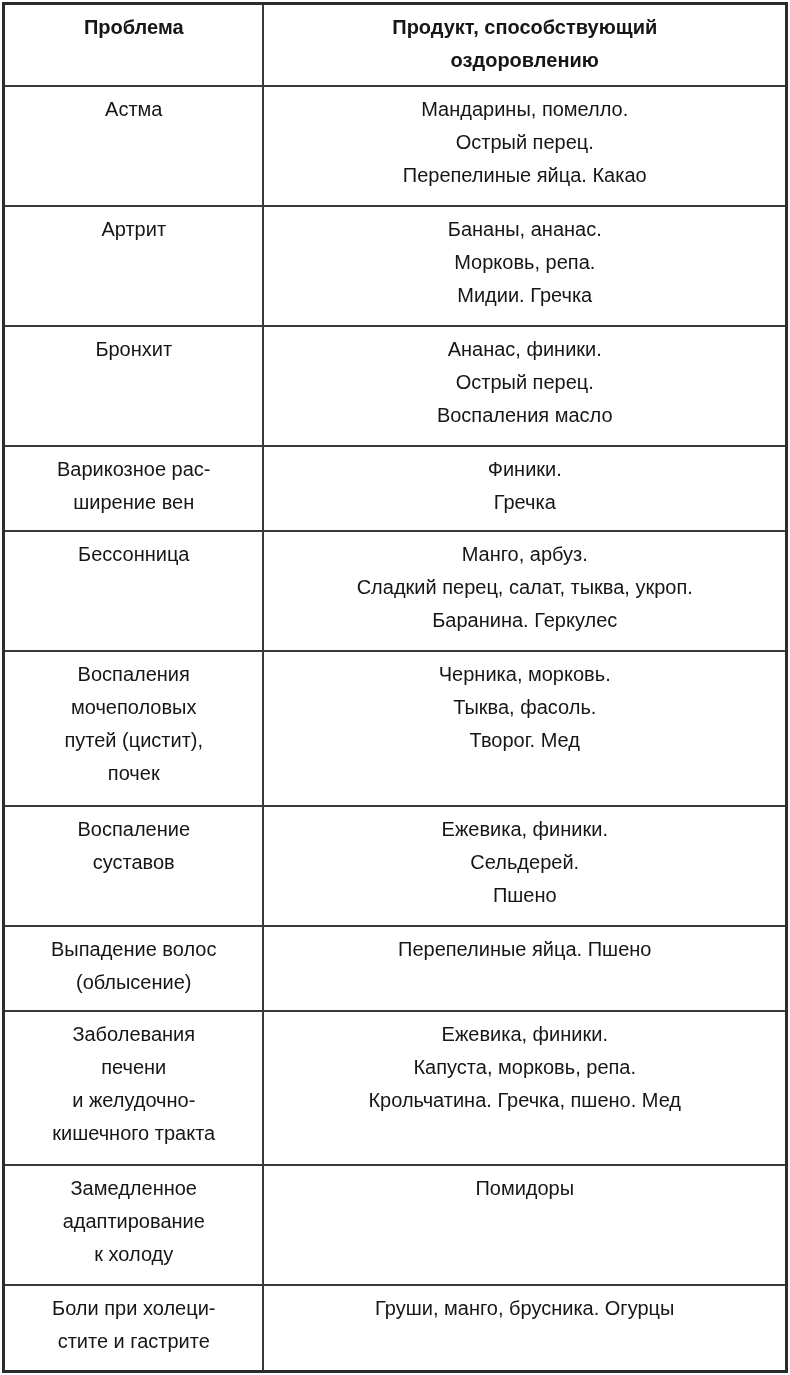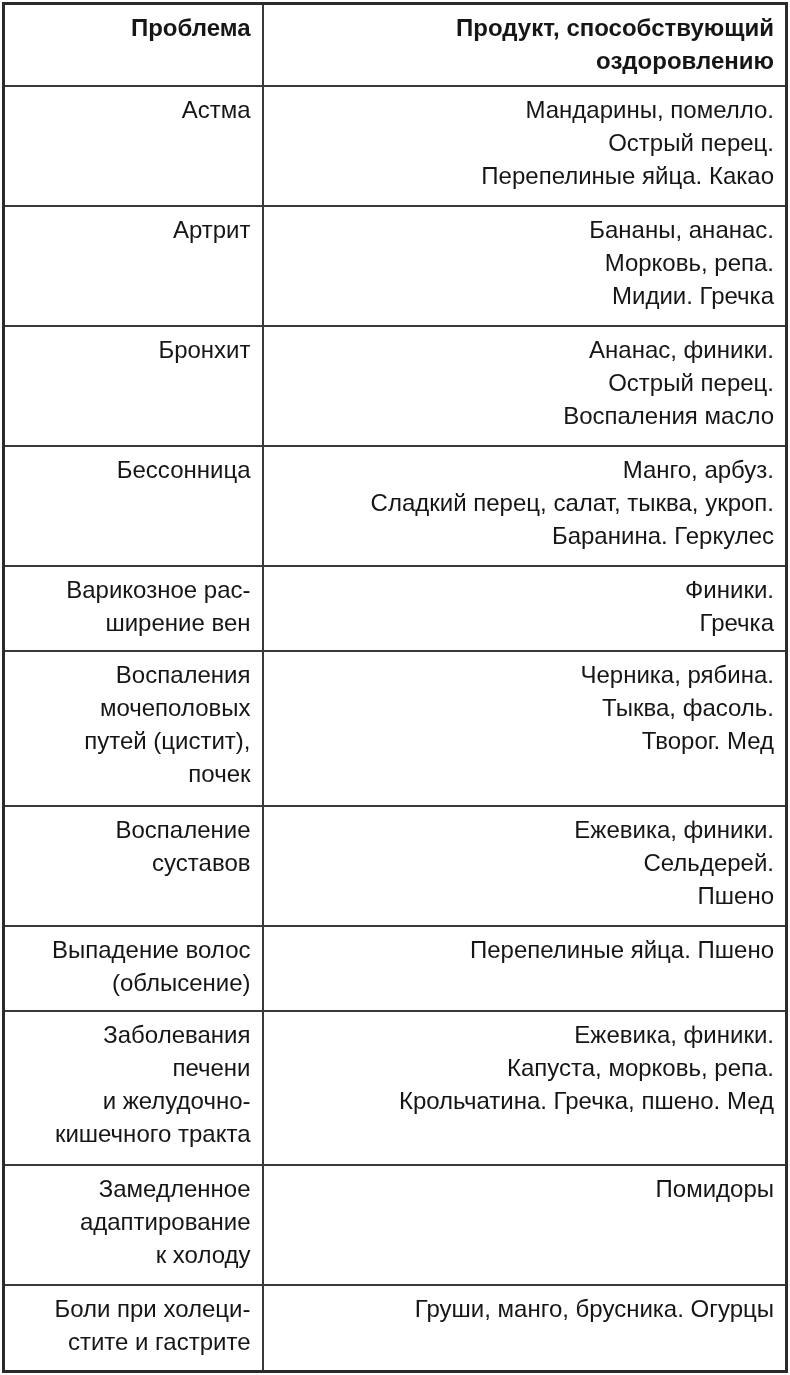--- a/index.html
+++ b/index.html
@@ -17,24 +17,24 @@
     width: 786px;
     height: 1371px;
     margin: 2px;
     border: 3px solid #2b2b2b;
   }
   col.col-problem { width: 259px; }
   col.col-product { width: auto; }
   th.cell, td.cell {
     border: 2px solid #3a3a3a;
     vertical-align: top;
-    text-align: right;
+    text-align: center;
     padding: 6px 11px 8px 12px;
     font-family: "Liberation Sans", sans-serif;
-    font-size: 24px;
+    font-size: 20px;
     line-height: 33px;
     color: #161616;
     white-space: pre-line;
     overflow: hidden;
   }
   th.cell { font-weight: 700; }
   td.cell { font-weight: 400; }
 </style>
 </head>
 <body>
@@ -65,37 +65,37 @@
 Морковь, репа.
 Мидии. Гречка</td>
       </tr>
       <tr>
         <td class="cell">Бронхит</td>
         <td class="cell">Ананас, финики.
 Острый перец.
 Воспаления масло</td>
       </tr>
       <tr>
+        <td class="cell">Варикозное рас-
+ширение вен</td>
+        <td class="cell">Финики.
+Гречка</td>
+      </tr>
+      <tr>
         <td class="cell">Бессонница</td>
         <td class="cell">Манго, арбуз.
 Сладкий перец, салат, тыква, укроп.
 Баранина. Геркулес</td>
       </tr>
       <tr>
-        <td class="cell">Варикозное рас-
-ширение вен</td>
-        <td class="cell">Финики.
-Гречка</td>
-      </tr>
-      <tr>
         <td class="cell">Воспаления
 мочеполовых
 путей (цистит),
 почек</td>
-        <td class="cell">Черника, рябина.
+        <td class="cell">Черника, морковь.
 Тыква, фасоль.
 Творог. Мед</td>
       </tr>
       <tr>
         <td class="cell">Воспаление
 суставов</td>
         <td class="cell">Ежевика, финики.
 Сельдерей.
 Пшено</td>
       </tr>

